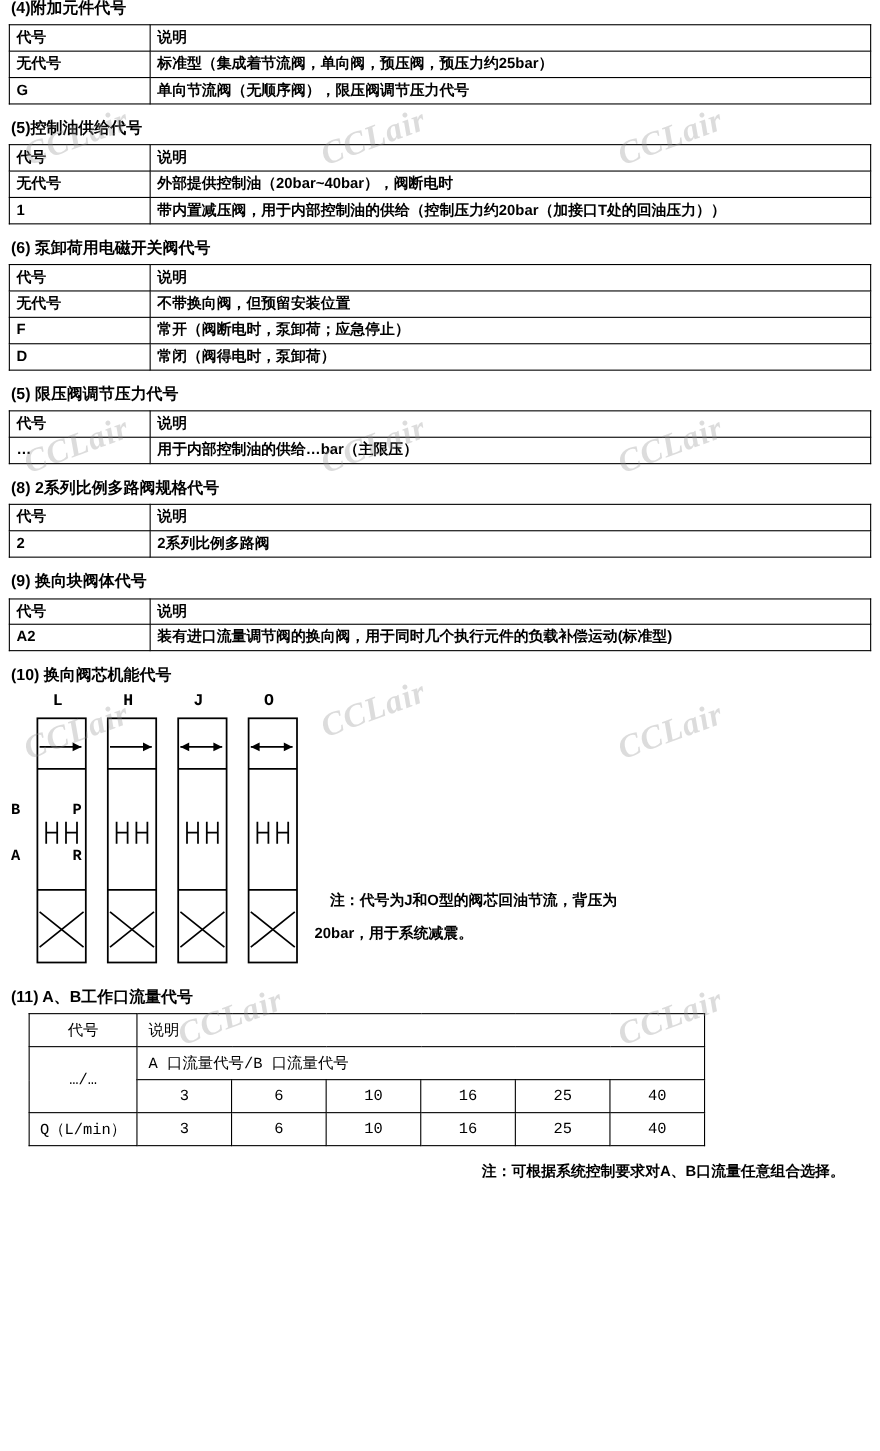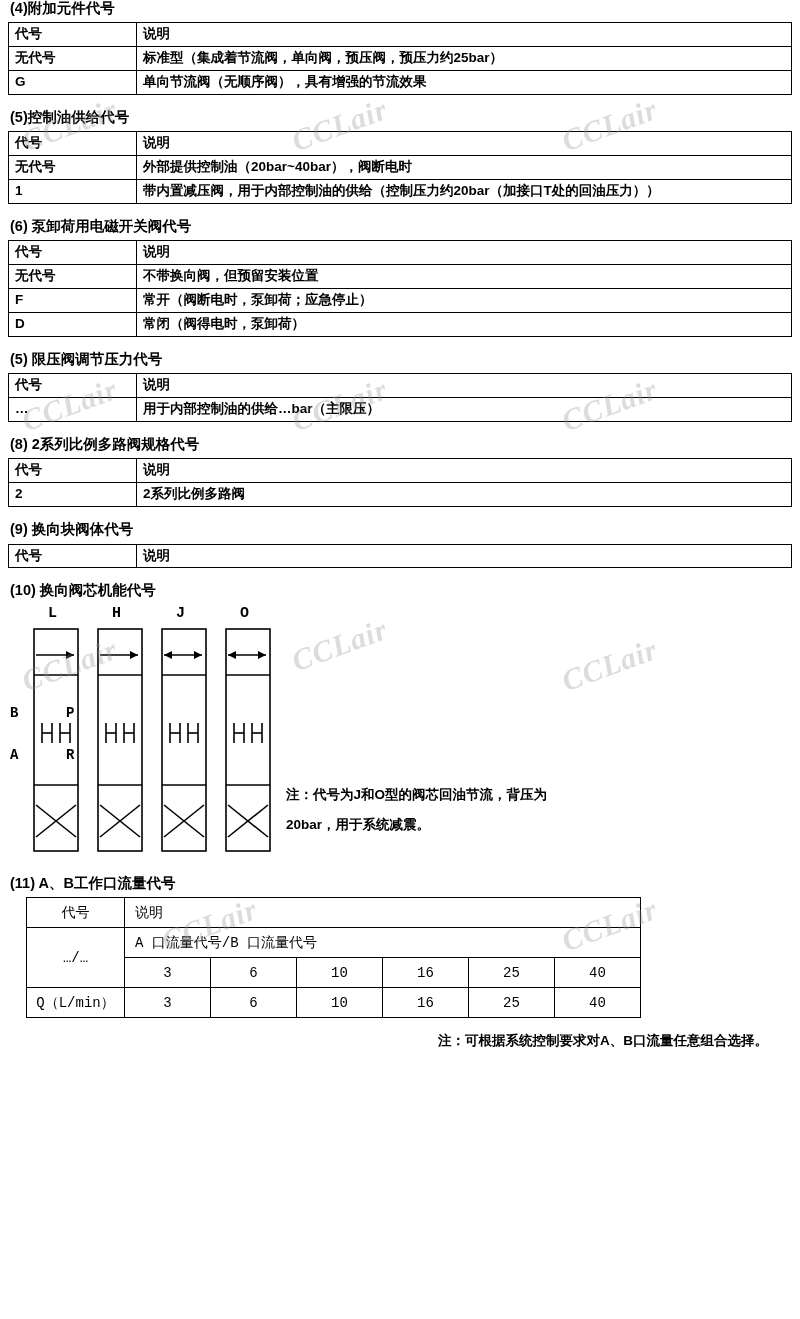--- a/index.html
+++ b/index.html
@@ -129,21 +129,21 @@
         <tr>
       <td class="c1">代号</td>
       <td>说明</td>
     </tr>
     <tr>
       <td class="c1">无代号</td>
       <td>标准型（集成着节流阀，单向阀，预压阀，预压力约25bar）</td>
     </tr>
     <tr>
       <td class="c1">G</td>
-      <td>单向节流阀（无顺序阀），具有增强的节流效果</td>
+      <td>单向节流阀（无顺序阀），限压阀调节压力代号</td>
     </tr>
   </tbody>
     </table>
 
   <div class="sec-title">(5)控制油供给代号</div>
   <table class="t">
     <tbody>
         <tr>
       <td class="c1">代号</td>
       <td>说明</td>
@@ -208,20 +208,24 @@
     </tr>
   </tbody>
     </table>
 
   <div class="sec-title">(9) 换向块阀体代号</div>
   <table class="t">
     <tbody>
         <tr>
       <td class="c1">代号</td>
       <td>说明</td>
+    </tr>
+    <tr>
+      <td class="c1">A2</td>
+      <td>装有进口流量调节阀的换向阀，用于同时几个执行元件的负载补偿运动(标准型)</td>
     </tr>
   </tbody>
     </table>
 
   <div class="sec-title">(10) 换向阀芯机能代号</div>
   <div class="spool-area">
 
     <div class="spool-letter" style="left:40px; top:0;">L</div>
     <div class="spool-letter" style="left:104px; top:0;">H</div>
     <div class="spool-letter" style="left:168px; top:0;">J</div>
@@ -301,21 +305,21 @@
         <line x1="226" y1="106" x2="236" y2="106"></line>
         <line x1="236" y1="96" x2="236" y2="116"></line>
         <line x1="202" y1="178" x2="242" y2="210"></line>
         <line x1="202" y1="210" x2="242" y2="178"></line>
       </g>
     </svg>
 
     <div class="side-label" style="left:58px; top:100px;">P</div>
     <div class="side-label" style="left:58px; top:142px;">R</div>
 
-    <div class="note" style="left:278px; top:178px;">注：代号为J和O型的阀芯回油节流，背压为</div>
+    <div class="note" style="left:292px; top:178px;">注：代号为J和O型的阀芯回油节流，背压为</div>
     <div class="note" style="left:278px; top:208px;">20bar，用于系统减震。</div>
   </div>
 
   <div class="sec-title">(11) A、B工作口流量代号</div>
   <table class="flow">
     <tbody>
         <tr>
       <td class="hdr-code">代号</td>
       <td class="hdr-desc" colspan="6">说明</td>
     </tr>

